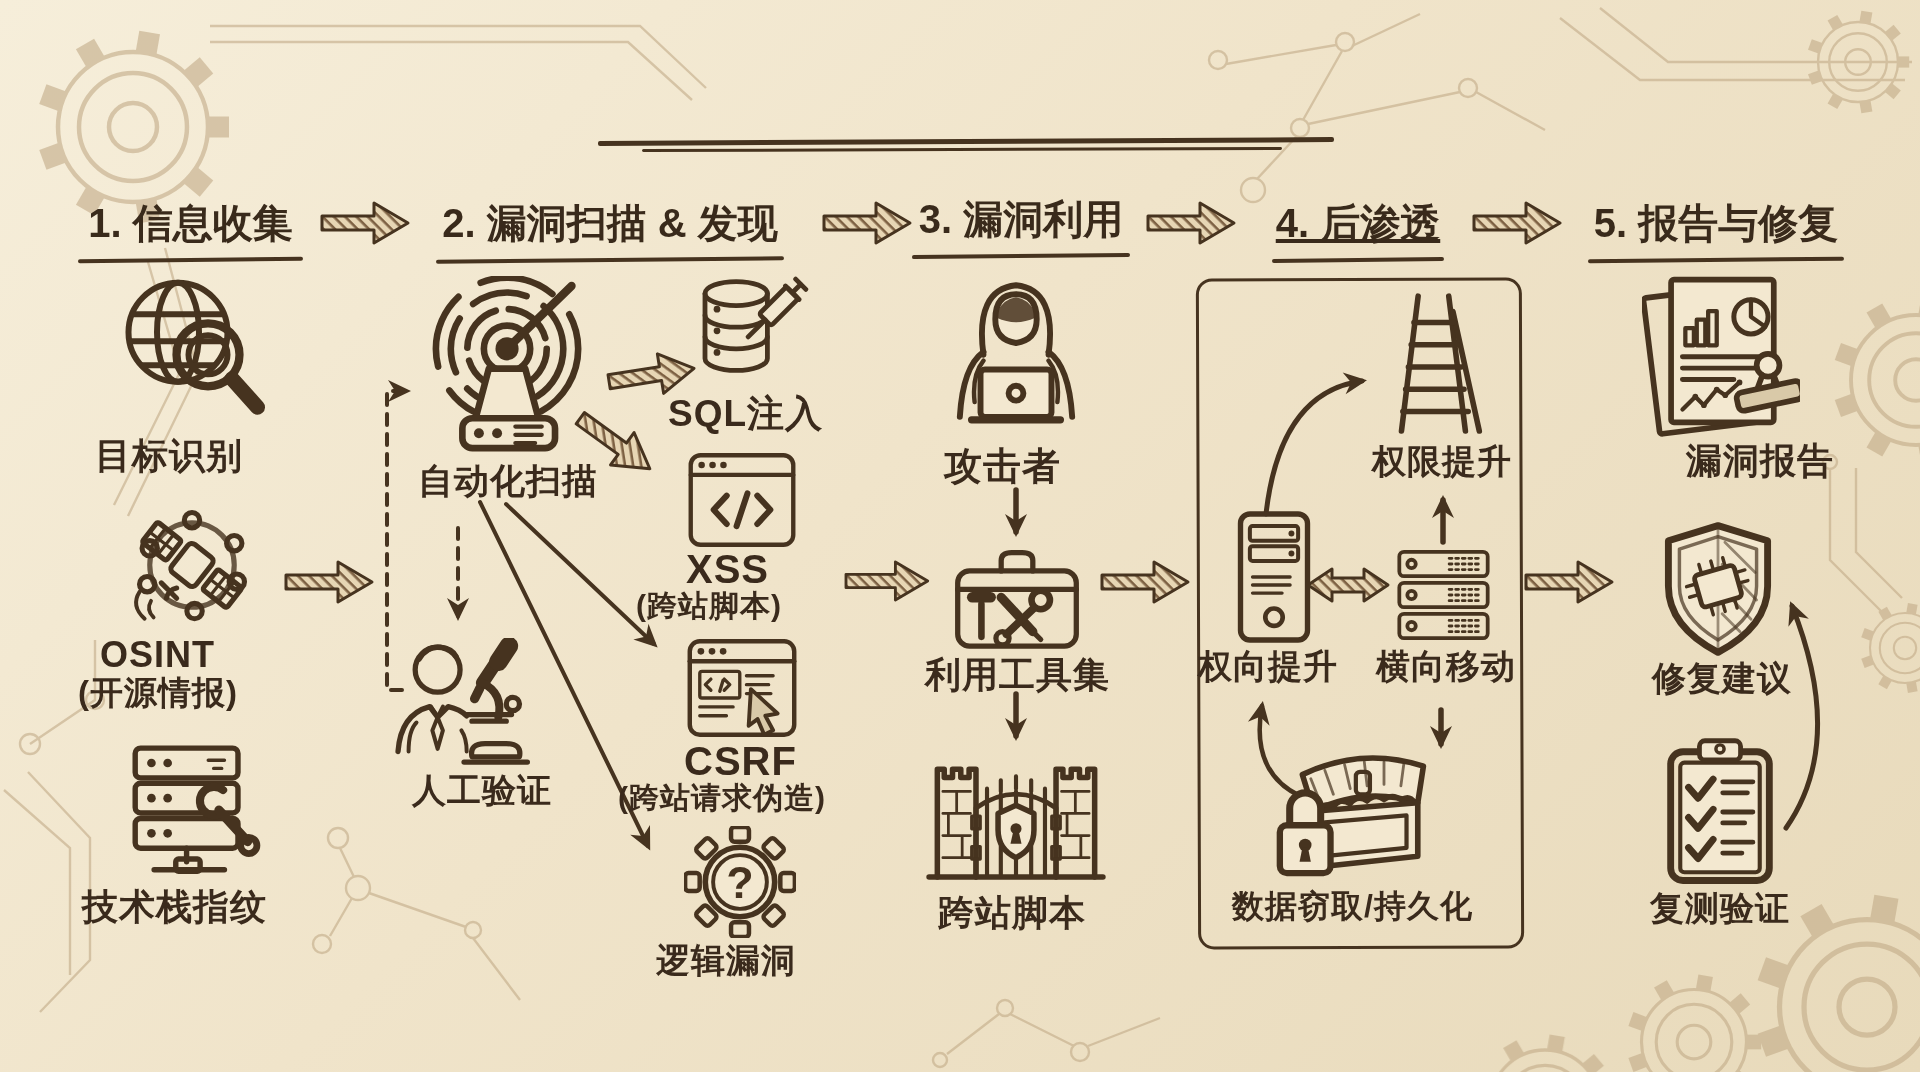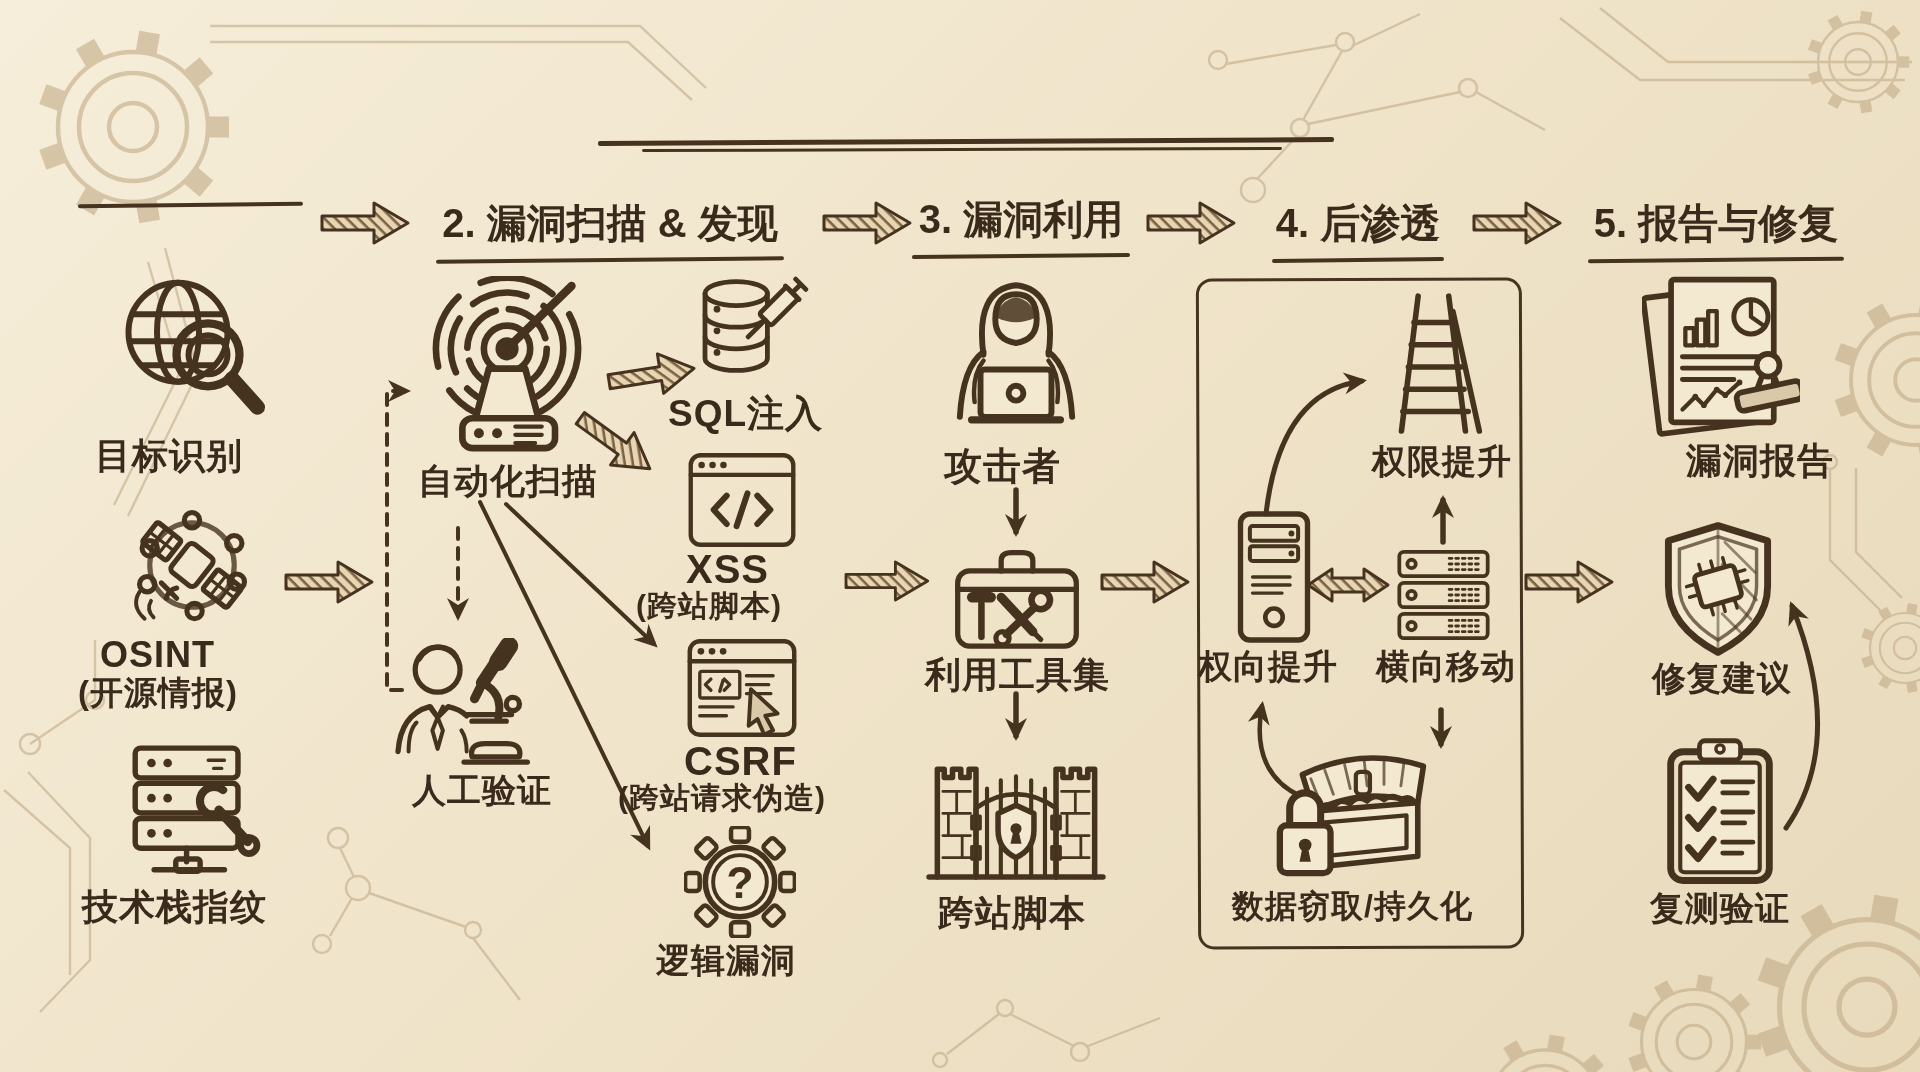--- a/index.html
+++ b/index.html
@@ -83,31 +83,32 @@
         <circle cx="1080" cy="1052" r="9"></circle>
         <circle cx="940" cy="1060" r="7"></circle>
       <path d="M1010,1014 L1074,1046 M999,1014 L947,1054 M1088,1046 L1160,1018"></path>
     </g>
   </svg>
 
   <div class="tul" style="left:598px;top:139px;width:736px;height:5px;transform:rotate(-0.3deg);"></div>
   <div class="tul" style="left:642px;top:148px;width:640px;height:2.5px;transform:rotate(-0.2deg);"></div>
 
   <div class="heading" style="left:78px;top:196px;width:225px;">
+    <span class="txt">1. 信息收集</span>
       <span class="ul"></span>
   </div>
   <div class="heading" style="left:436px;top:196px;width:348px;">
     <span class="txt">2. 漏洞扫描 &amp; 发现</span>
       <span class="ul"></span>
   </div>
   <div class="heading" style="left:912px;top:192px;width:218px;">
     <span class="txt">3. 漏洞利用</span>
       <span class="ul"></span>
   </div>
-  <div class="heading" style="left:1272px;top:196px;width:172px;">
+  <div class="heading" style="left:1272px;top:196px;width:172px;text-decoration:underline;">
     <span class="txt">4. 后渗透</span>
       <span class="ul"></span>
   </div>
   <div class="heading" style="left:1588px;top:196px;width:256px;">
     <span class="txt">5. 报告与修复</span>
       <span class="ul"></span>
   </div>
 
   <div id="p4box"></div>
 

